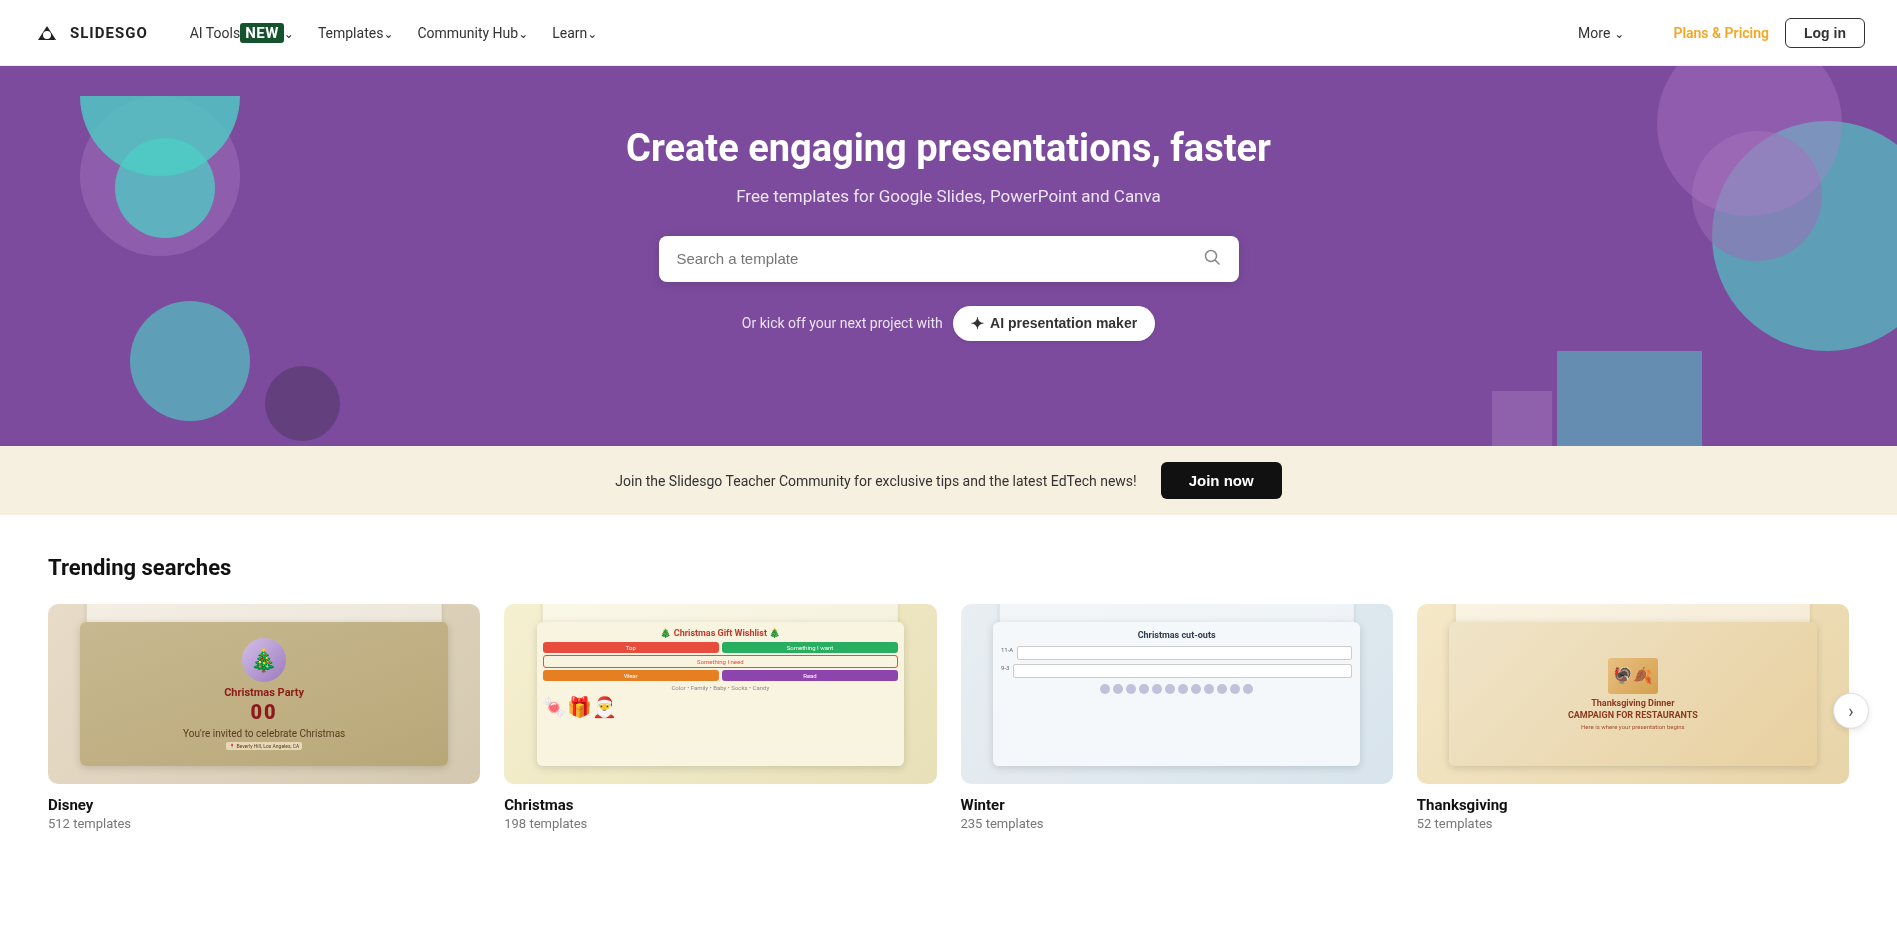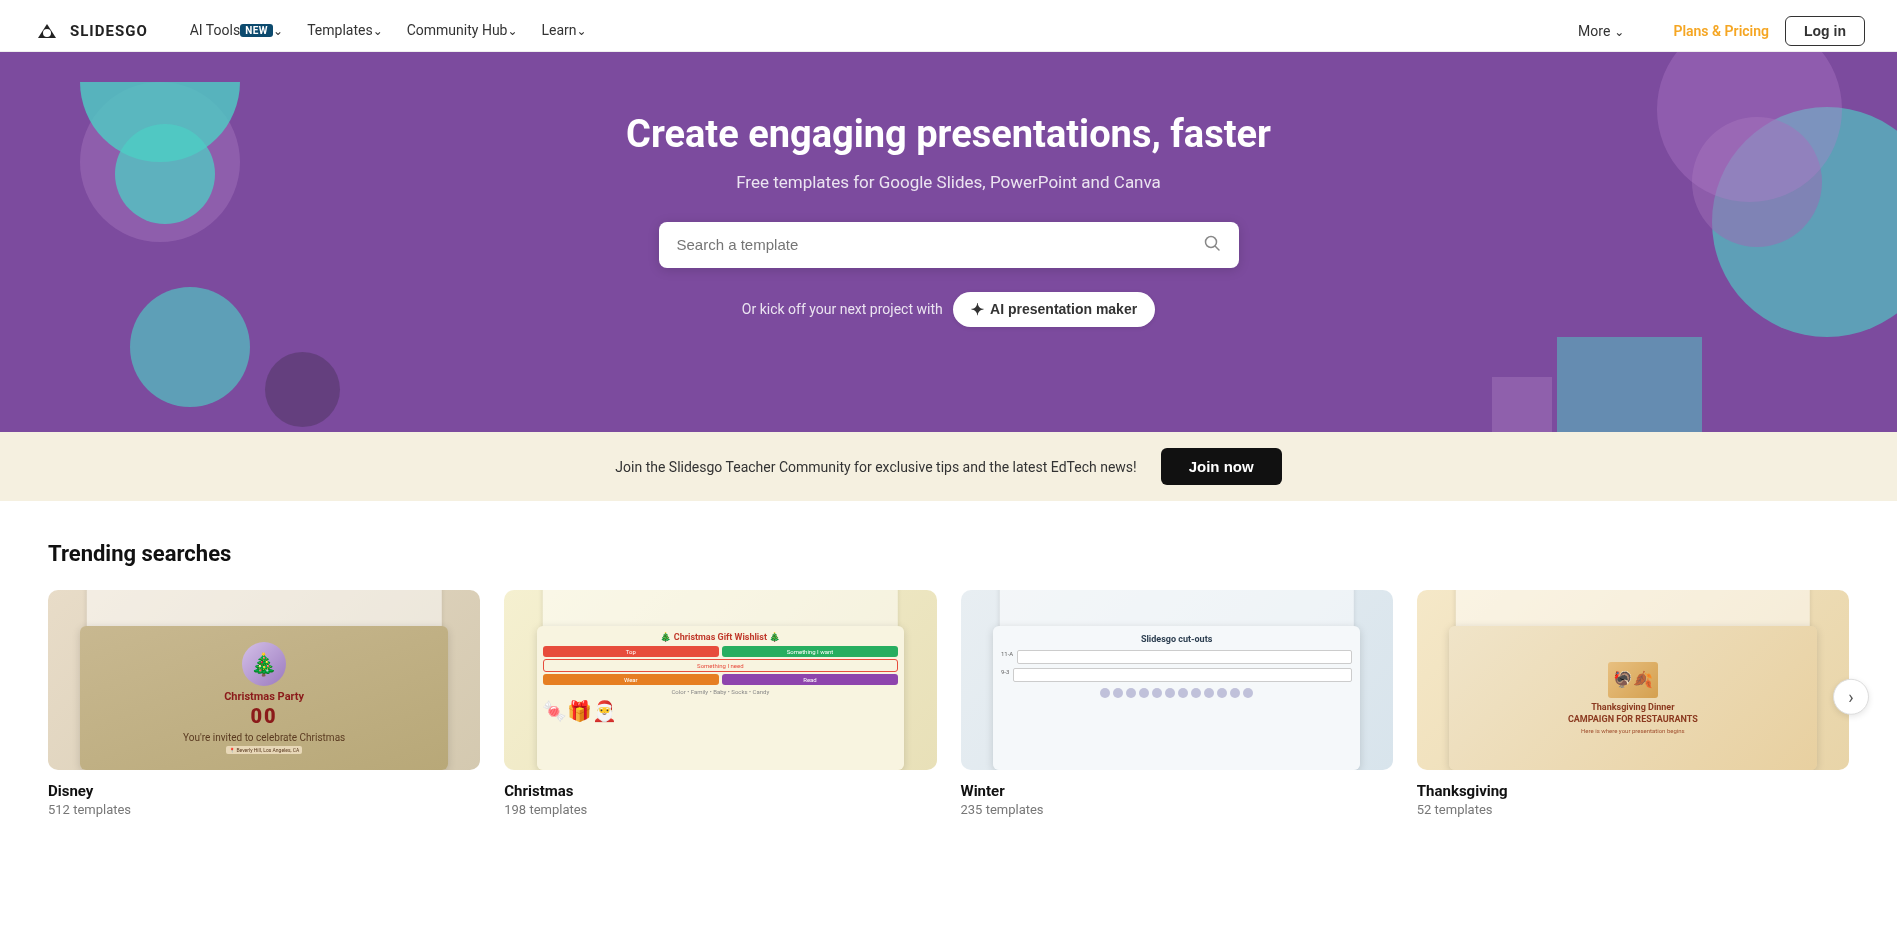--- a/index.html
+++ b/index.html
@@ -1,23 +1,23 @@
 <!DOCTYPE html>
 <html><head>
   <meta charset="utf-8">
   <style>
     * { margin: 0; padding: 0; box-sizing: border-box; }
     body { font-family: -apple-system, BlinkMacSystemFont, 'Segoe UI', Roboto, sans-serif; background: #fff; overflow-x: hidden; }
 
     
     nav {
       display: flex;
-      align-items: flex-start;
+      align-items: center;
       padding: 16px 32px;
-      height: 52px;
+      height: 66px;
       background: #fff;
       border-bottom: 1px solid #eee;
       position: relative;
       z-index: 10;
     }
     .nav-logo {
       display: flex;
       align-items: center;
       gap: 8px;
       margin-right: 32px;
@@ -42,23 +42,23 @@
       display: flex;
       align-items: center;
       padding: 6px 10px;
       font-size: 14px;
       color: #333;
       cursor: pointer;
       border-radius: 6px;
       white-space: nowrap;
     }
     .nav-badge {
-      background: #0c4a6e;
+      background: #14532d;
       color: #fff;
-      font-size: 10px;
+      font-size: 15px;
       font-weight: 700;
       padding: 1px 5px;
       border-radius: 3px;
       letter-spacing: 0.5px;
     }
     .nav-right {
       display: flex;
       align-items: center;
       gap: 16px;
     }
@@ -216,21 +216,21 @@
       cursor: pointer;
     }
     .card-img-wrap {
       border-radius: 10px;
       overflow: hidden;
       background: #f0ede8;
       height: 180px;
       position: relative;
       margin-bottom: 12px;
       display: flex;
-      align-items: flex-end;
+      align-items: center;
       justify-content: center;
     }
     
     .disney-bg {
       background: linear-gradient(135deg, #e8dcc8 0%, #d4c9b0 100%);
     }
     .christmas-bg {
       background: linear-gradient(135deg, #f5f0d0 0%, #e8e0b8 100%);
     }
     .winter-bg {
@@ -520,21 +520,21 @@
       </div>
       <div class="card-label">Christmas</div>
       <div class="card-count">198 templates</div>
     </div>
 
     <div class="card">
       <div class="card-img-wrap winter-bg">
         <div class="slide-behind"></div>
         <div class="slide-mock">
           <div class="winter-slide">
-            <div class="winter-title">Slidesgo cut-outs</div>
+            <div class="winter-title">Christmas cut-outs</div>
             <div style="display:flex;gap:4px;margin-bottom:4px;">
               <span style="font-size:6px;color:#666;">11-A</span>
               <div style="flex:1;border:1px solid #ccc;border-radius:2px;height:14px;background:#fff;"></div>
             </div>
             <div style="display:flex;gap:4px;margin-bottom:6px;">
               <span style="font-size:6px;color:#666;">9-3</span>
               <div style="flex:1;border:1px solid #ccc;border-radius:2px;height:14px;background:#fff;"></div>
             </div>
             <div class="winter-dots">
               <div class="winter-dot"></div>

